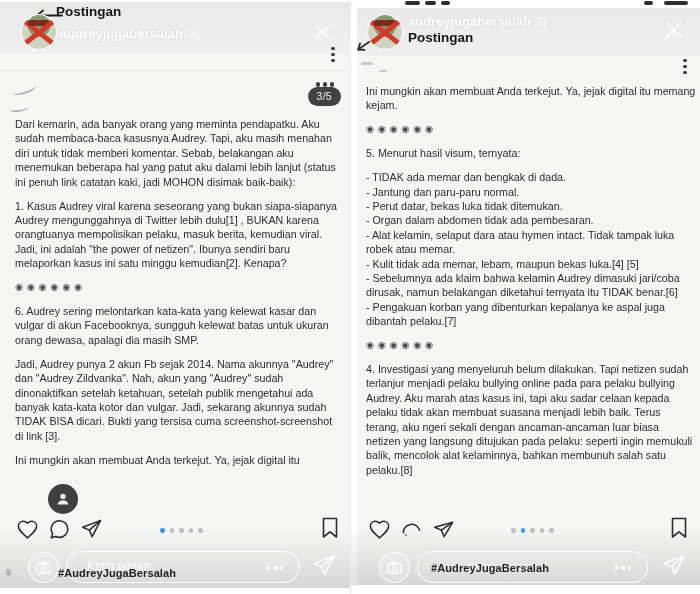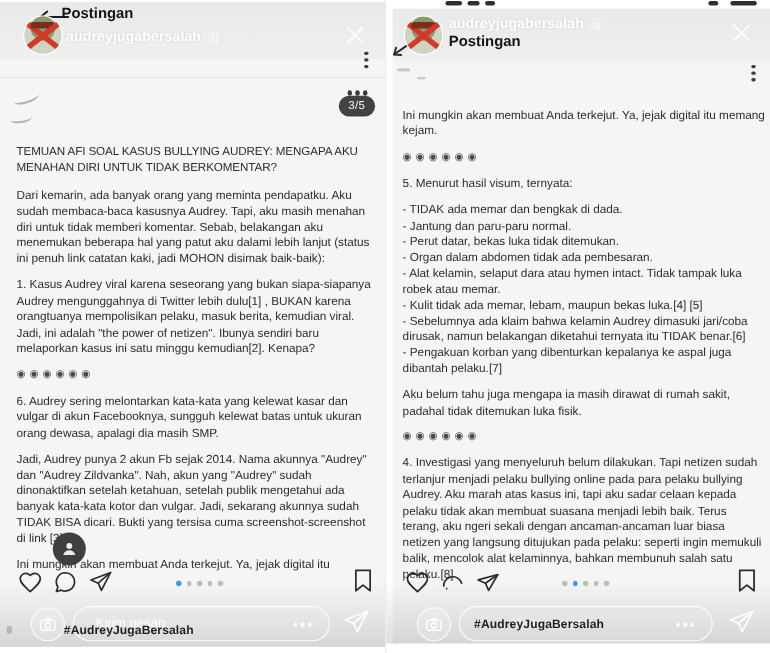--- a/index.html
+++ b/index.html
@@ -41,21 +41,21 @@
   .kebab i { width:3.2px; height:3.2px; border-radius:50%; background:#3d3d3d; }
 
   .page-badge { position:absolute; z-index:3; background:#424242; color:#f2f2f2; font-size:10.5px;
                 padding:3px 9px 4px; border-radius:11px; letter-spacing:0.3px; }
   .badge-bumps { position:absolute; z-index:2; display:flex; gap:2.5px; }
   .badge-bumps i { width:4.5px; height:4.5px; border-radius:50%; background:#3a3a3a; }
 
   .scribble { position:absolute; border-bottom:2px solid rgba(95,95,95,0.45); border-radius:60%;
               z-index:1; }
 
-  .content { position:absolute; z-index:2; color:#2d2d2d; font-size:10.7px; line-height:14.4px;margin-top:14px; }
+  .content { position:absolute; z-index:2; color:#2d2d2d; font-size:10.7px; line-height:14.4px; }
   .content p { margin-bottom:9.5px; }
   .content .heading { text-transform:none; letter-spacing:-0.1px; font-size:10.6px; margin-bottom:11px; }
   .emoji-row { font-size:9.5px; letter-spacing:3.5px; color:#4a4a4a; margin-bottom:9.5px; }
   .prelist { white-space:pre-line; margin-bottom:9.5px; }
 
   .mini-avatar { position:absolute; width:30px; height:30px; border-radius:50%; background:#3f3f41;
                  z-index:3; display:flex; align-items:center; justify-content:center; }
 
   .actions { position:absolute; z-index:3; display:flex; align-items:center; gap:9px; }
   .icon-btn { display:inline-flex; cursor:pointer; }
@@ -130,21 +130,20 @@
     <div class="scribble" style="left:9px; top:104px; width:20px; height:8px; transform:rotate(-8deg);"></div>
 
     <div class="badge-bumps" style="right:16px; top:82px;">
         <i></i>
         <i></i>
         <i></i>
       </div>
     <div class="page-badge" style="right:9px; top:87px;">3/5</div>
 
     <div class="content" style="left:15px; top:117px; width:324px;">
-      <p class="heading">TEMUAN AFI SOAL KASUS BULLYING AUDREY: MENGAPA AKU MENAHAN DIRI UNTUK TIDAK BERKOMENTAR?</p>
       <p>Dari kemarin, ada banyak orang yang meminta pendapatku. Aku sudah membaca-baca kasusnya Audrey. Tapi, aku masih menahan diri untuk tidak memberi komentar. Sebab, belakangan aku menemukan beberapa hal yang patut aku dalami lebih lanjut (status ini penuh link catatan kaki, jadi MOHON disimak baik-baik):</p>
       <p>1. Kasus Audrey viral karena seseorang yang bukan siapa-siapanya Audrey mengunggahnya di Twitter lebih dulu[1] , BUKAN karena orangtuanya mempolisikan pelaku, masuk berita, kemudian viral. Jadi, ini adalah "the power of netizen". Ibunya sendiri baru melaporkan kasus ini satu minggu kemudian[2]. Kenapa?</p>
       <p class="emoji-row">◉◉◉◉◉◉</p>
       <p>6. Audrey sering melontarkan kata-kata yang kelewat kasar dan vulgar di akun Facebooknya, sungguh kelewat batas untuk ukuran orang dewasa, apalagi dia masih SMP.</p>
       <p>Jadi, Audrey punya 2 akun Fb sejak 2014. Nama akunnya "Audrey" dan "Audrey Zildvanka". Nah, akun yang "Audrey" sudah dinonaktifkan setelah ketahuan, setelah publik mengetahui ada banyak kata-kata kotor dan vulgar. Jadi, sekarang akunnya sudah TIDAK BISA dicari. Bukti yang tersisa cuma screenshot-screenshot di link [3].</p>
       <p>Ini mungkin akan membuat Anda terkejut. Ya, jejak digital itu</p>
     </div>
 
     <div class="mini-avatar" style="left:48px; top:484px;">
       <svg width="16" height="16" viewBox="0 0 16 16" fill="#ededed">
@@ -255,21 +254,20 @@
       <p class="emoji-row">◉◉◉◉◉◉</p>
       <p>5. Menurut hasil visum, ternyata:</p>
       <p class="prelist">- TIDAK ada memar dan bengkak di dada.
 - Jantung dan paru-paru normal.
 - Perut datar, bekas luka tidak ditemukan.
 - Organ dalam abdomen tidak ada pembesaran.
 - Alat kelamin, selaput dara atau hymen intact. Tidak tampak luka robek atau memar.
 - Kulit tidak ada memar, lebam, maupun bekas luka.[4] [5]
 - Sebelumnya ada klaim bahwa kelamin Audrey dimasuki jari/coba dirusak, namun belakangan diketahui ternyata itu TIDAK benar.[6]
 - Pengakuan korban yang dibenturkan kepalanya ke aspal juga dibantah pelaku.[7]</p>
-      <p>Aku belum tahu juga mengapa ia masih dirawat di rumah sakit, padahal tidak ditemukan luka fisik.</p>
       <p class="emoji-row">◉◉◉◉◉◉</p>
       <p>4. Investigasi yang menyeluruh belum dilakukan. Tapi netizen sudah terlanjur menjadi pelaku bullying online pada para pelaku bullying Audrey. Aku marah atas kasus ini, tapi aku sadar celaan kepada pelaku tidak akan membuat suasana menjadi lebih baik. Terus terang, aku ngeri sekali dengan ancaman-ancaman luar biasa netizen yang langsung ditujukan pada pelaku: seperti ingin memukuli balik, mencolok alat kelaminnya, bahkan membunuh salah satu pelaku.[8]</p>
     </div>
 
     <div class="actions" style="left:17px; top:518px;">
       <span class="icon-btn">
         <svg width="23" height="23" viewBox="0 0 24 24" fill="none" stroke="#2c2c2c" stroke-width="1.6" stroke-linejoin="round">
             <path d="M12 20.8 10.7 19.6C5.7 15.1 2.5 12.2 2.5 8.6 2.5 5.7 4.8 3.4 7.7 3.4c1.6 0 3.2.8 4.3 2 1.1-1.2 2.7-2 4.3-2 2.9 0 5.2 2.3 5.2 5.2 0 3.6-3.2 6.5-8.2 11z"></path>
           </svg>
       </span>

